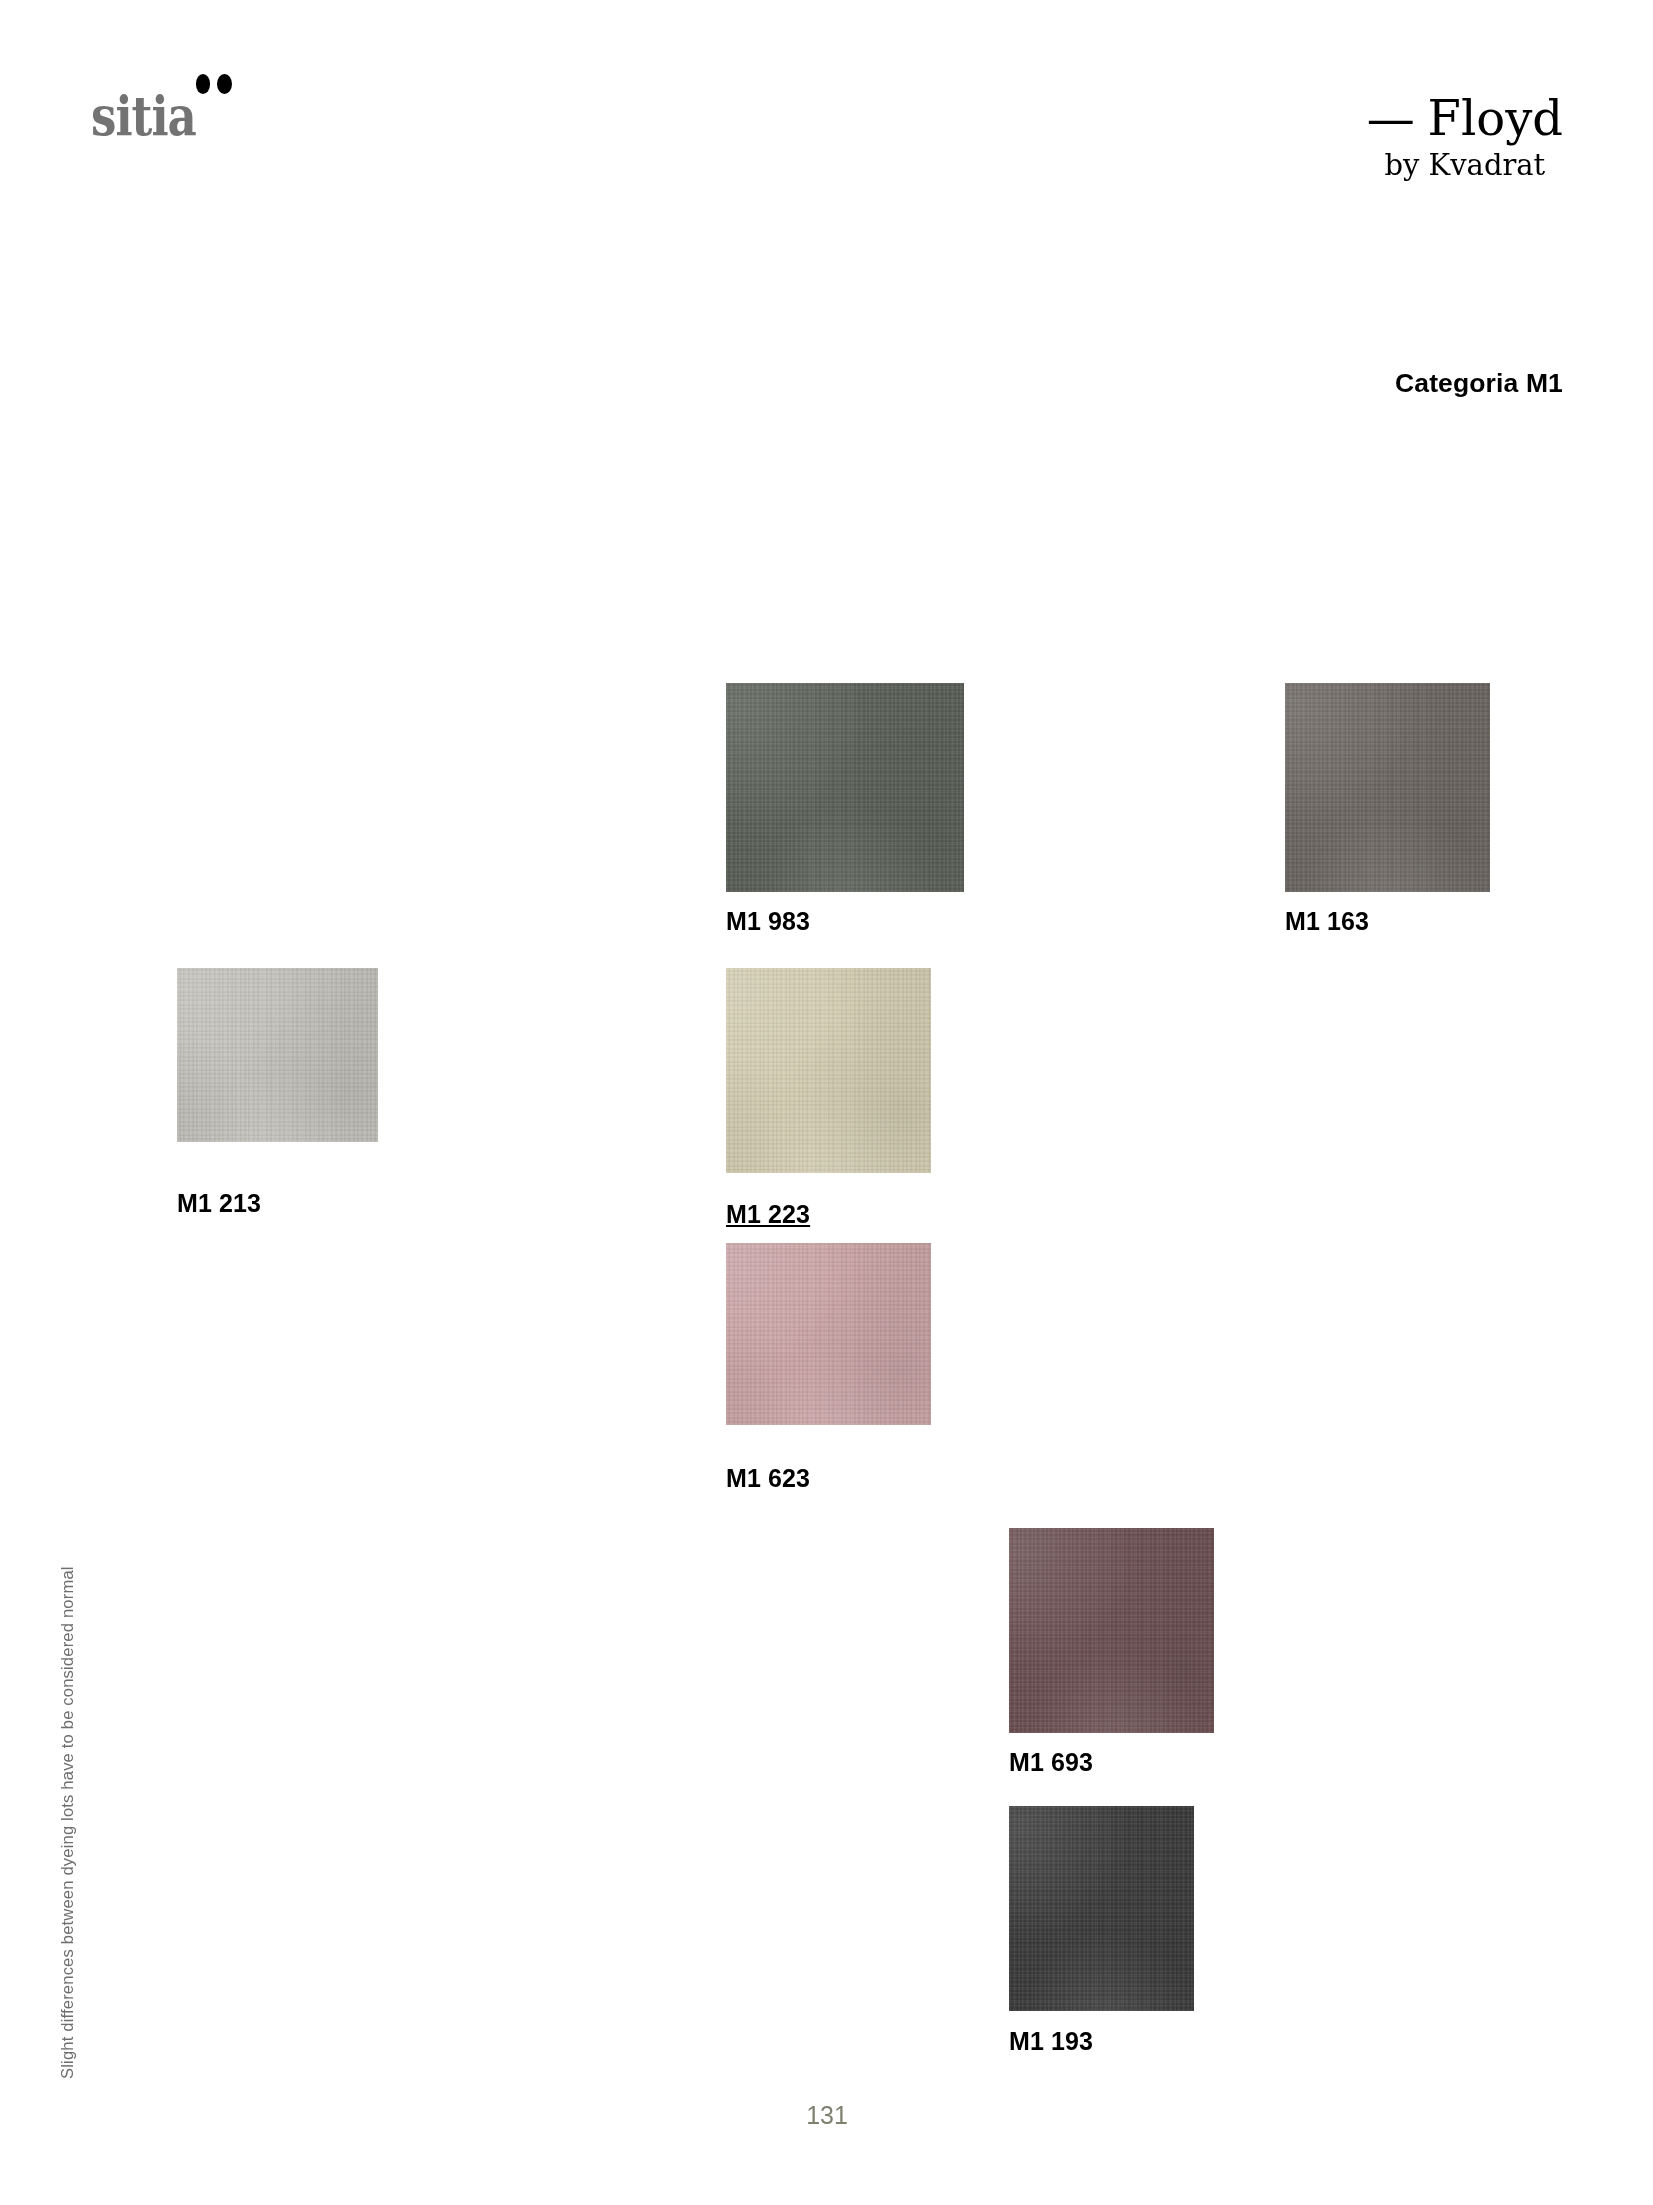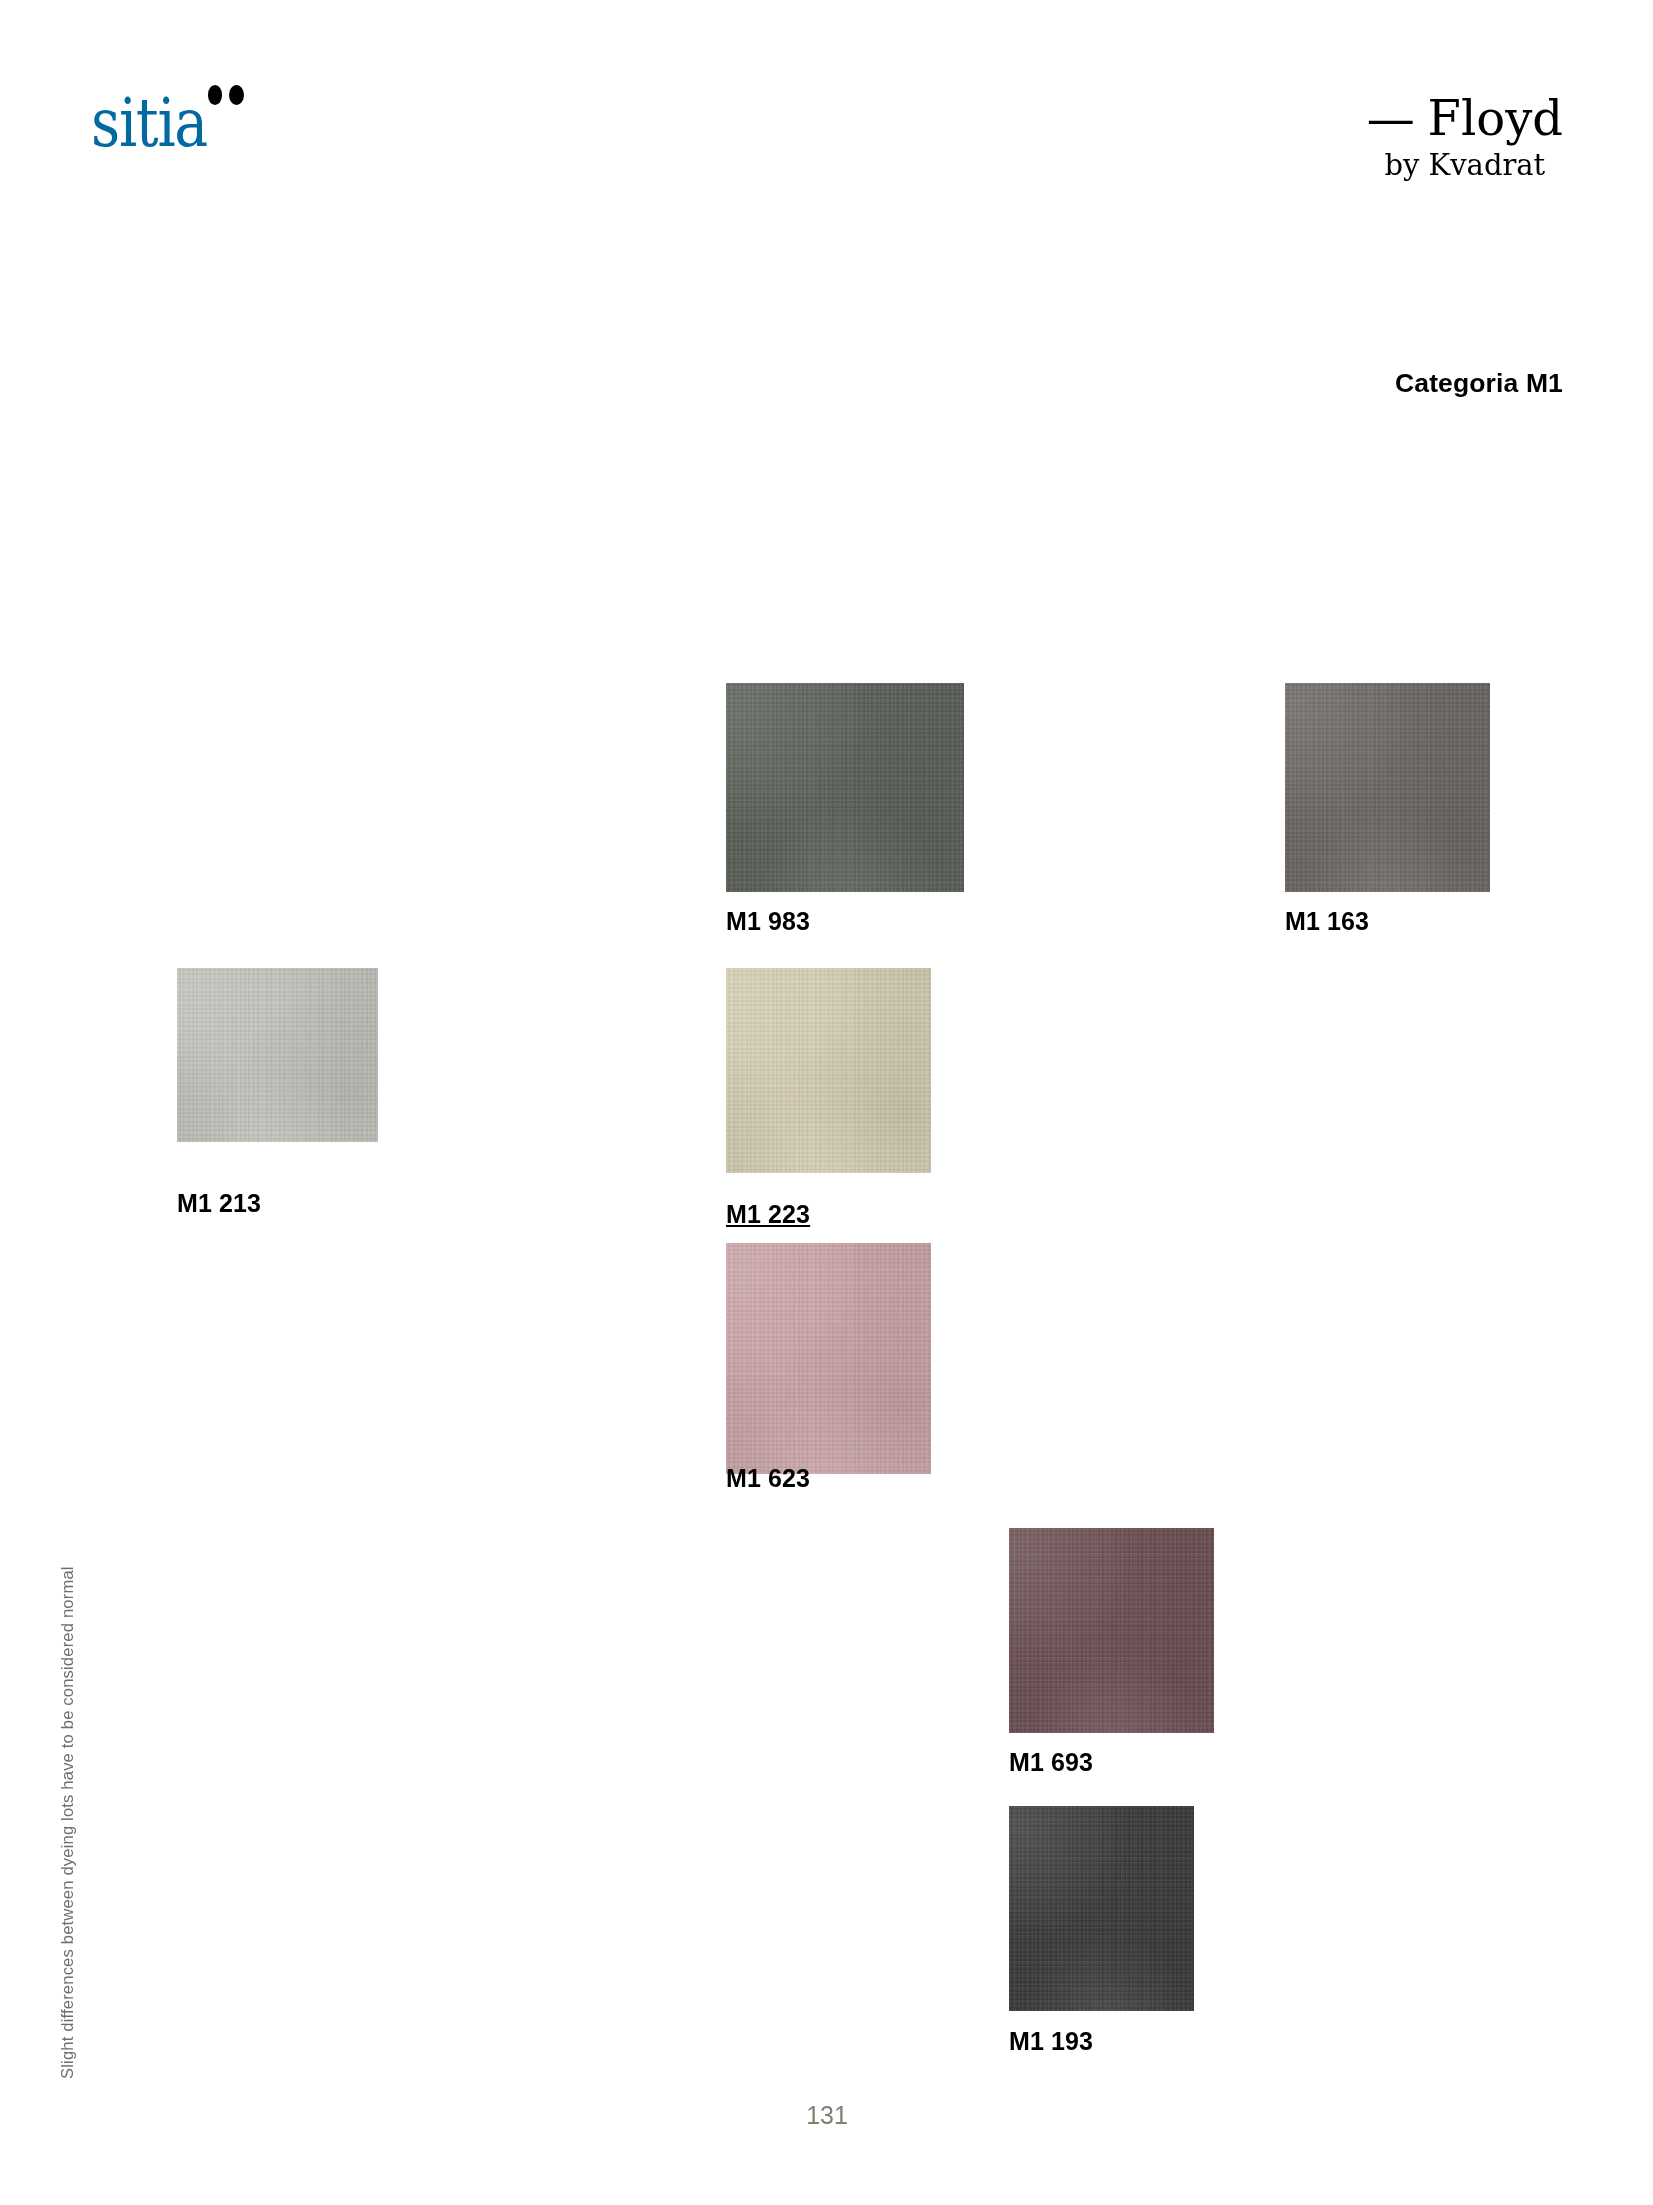--- a/index.html
+++ b/index.html
@@ -20,25 +20,25 @@
     background: #ffffff;
     overflow: hidden;
   }
 
   
   .brand-logo {
     position: absolute;
     left: 91px;
     top: 89px;
     font-family: "DejaVu Serif", "Liberation Serif", serif;
-    font-weight: 400;
-    font-size: 68px;
+    font-weight: 700;
+    font-size: 54px;
     line-height: 1;
     letter-spacing: -0.02em;
-    color: #0369a1;
+    color: #737373;
     white-space: nowrap;
   }
   .brand-logo .logo-word {
     display: inline-block;
     font-stretch: condensed;
     transform: scaleX(0.93);
     transform-origin: left center;
   }
   .brand-logo .logo-umlaut {
     display: inline-block;
@@ -216,21 +216,21 @@
         <div class="swatch-label" style="top: 224px;">M1 163</div>
       </div>
       <div class="swatch" style="left: 177px; top: 968px; width: 201px; height: 174px;">
         <div class="swatch-chip" style="background-color: rgb(195, 193, 187);"></div>
         <div class="swatch-label" style="top: 221px;">M1 213</div>
       </div>
       <div class="swatch" style="left: 726px; top: 968px; width: 205px; height: 205px;">
         <div class="swatch-chip" style="background-color: rgb(212, 205, 178);"></div>
         <div class="swatch-label" style="top: 232px; text-decoration: underline;">M1 223</div>
       </div>
-      <div class="swatch" style="left: 726px; top: 1243px; width: 205px; height: 231px;">
+      <div class="swatch" style="left: 726px; top: 1243px; width: 205px; height: 182px;">
         <div class="swatch-chip" style="background-color: rgb(202, 164, 166);"></div>
         <div class="swatch-label" style="top: 221px;">M1 623</div>
       </div>
       <div class="swatch" style="left: 1009px; top: 1528px; width: 205px; height: 205px;">
         <div class="swatch-chip" style="background-color: rgb(108, 80, 83);"></div>
         <div class="swatch-label" style="top: 220px;">M1 693</div>
       </div>
       <div class="swatch" style="left: 1009px; top: 1806px; width: 185px; height: 205px;">
         <div class="swatch-chip" style="background-color: rgb(59, 59, 59);"></div>
         <div class="swatch-label" style="top: 221px;">M1 193</div>

